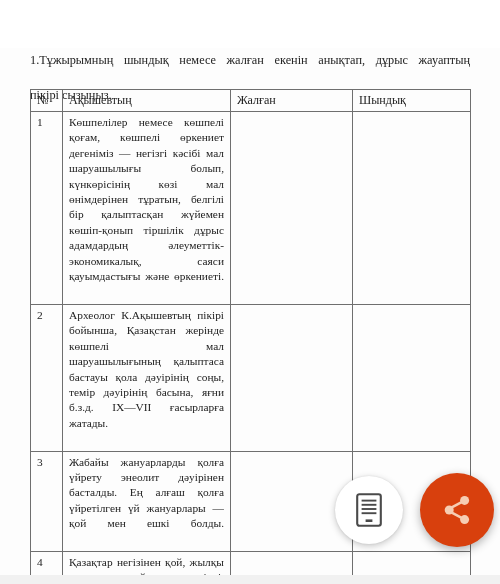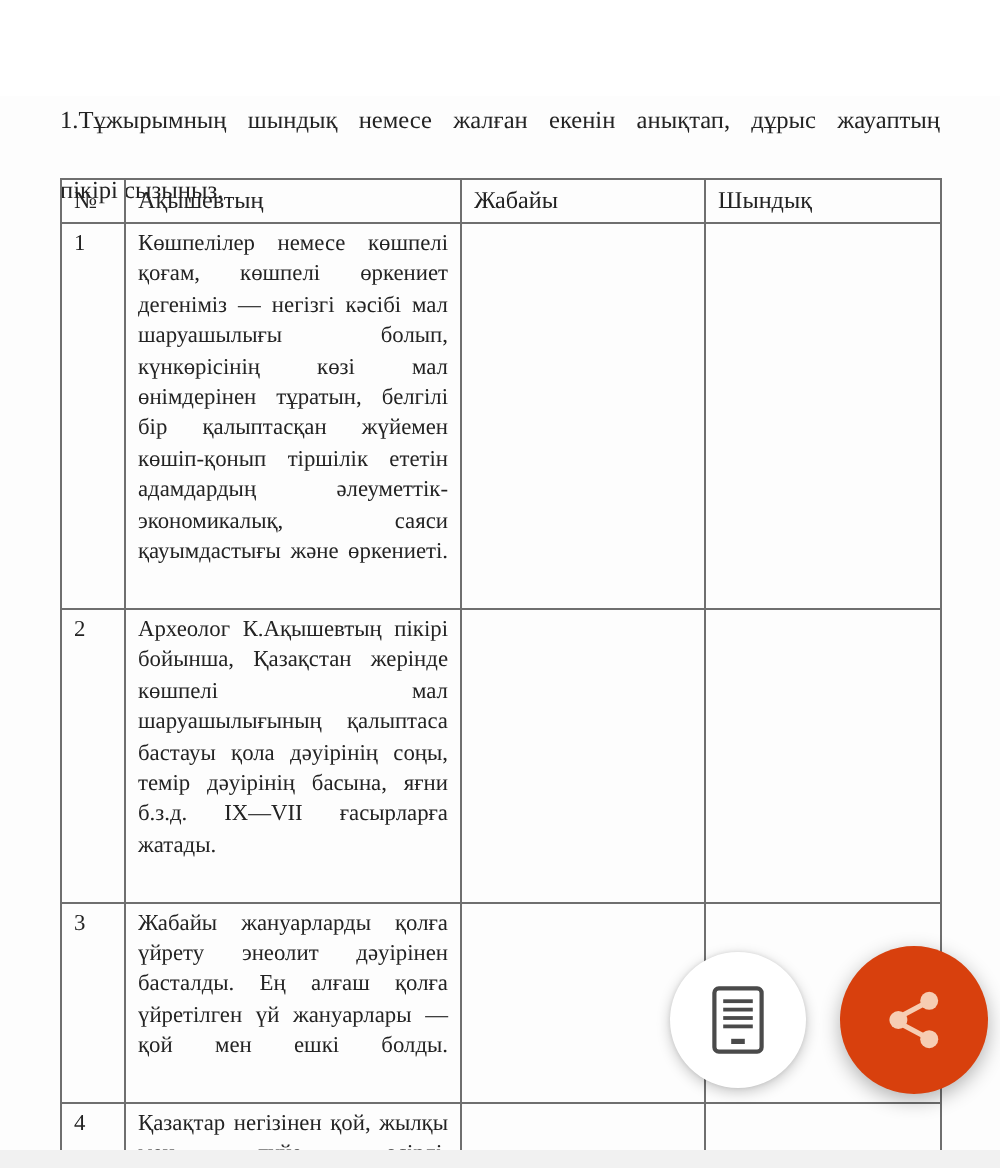--- a/index.html
+++ b/index.html
@@ -162,29 +162,29 @@
     <colgroup>
       <col class="c-num">
       <col class="c-stmt">
       <col class="c-true">
       <col class="c-false">
     </colgroup>
     <thead>
       <tr>
         <th class="cell-num">№</th>
         <th>Ақышевтың</th>
-        <th>Жабайы</th>
+        <th>Жалған</th>
         <th>Шындық</th>
       </tr>
     </thead>
     <tbody>
       <tr class="r1">
         <td class="cell-num">1</td>
         <td class="cell-stmt">
-          <p>Көшпелілер немесе көшпелі қоғам, көшпелі өркениет дегеніміз — негізгі кәсібі мал шаруашылығы болып, күнкөрісінің көзі мал өнімдерінен тұратын, белгілі бір қалыптасқан жүйемен көшіп-қонып тіршілік ететін адамдардың әлеуметтік-экономикалық, саяси қауымдастығы және өркениеті.</p>
+          <p>Көшпелілер немесе көшпелі қоғам, көшпелі өркениет дегеніміз — негізгі кәсібі мал шаруашылығы болып, күнкөрісінің көзі мал өнімдерінен тұратын, белгілі бір қалыптасқан жүйемен көшіп-қонып тіршілік дұрыс адамдардың әлеуметтік-экономикалық, саяси қауымдастығы және өркениеті.</p>
         </td>
         <td class="cell-blank"></td>
         <td class="cell-blank"></td>
       </tr>
       <tr class="r2">
         <td class="cell-num">2</td>
         <td class="cell-stmt">
           <p>Археолог К.Ақышевтың пікірі бойынша, Қазақстан жерінде көшпелі мал шаруашылығының қалыптаса бастауы қола дәуірінің соңы, темір дәуірінің басына, яғни б.з.д. IX—VII ғасырларға жатады.</p>
         </td>
         <td class="cell-blank"></td>

